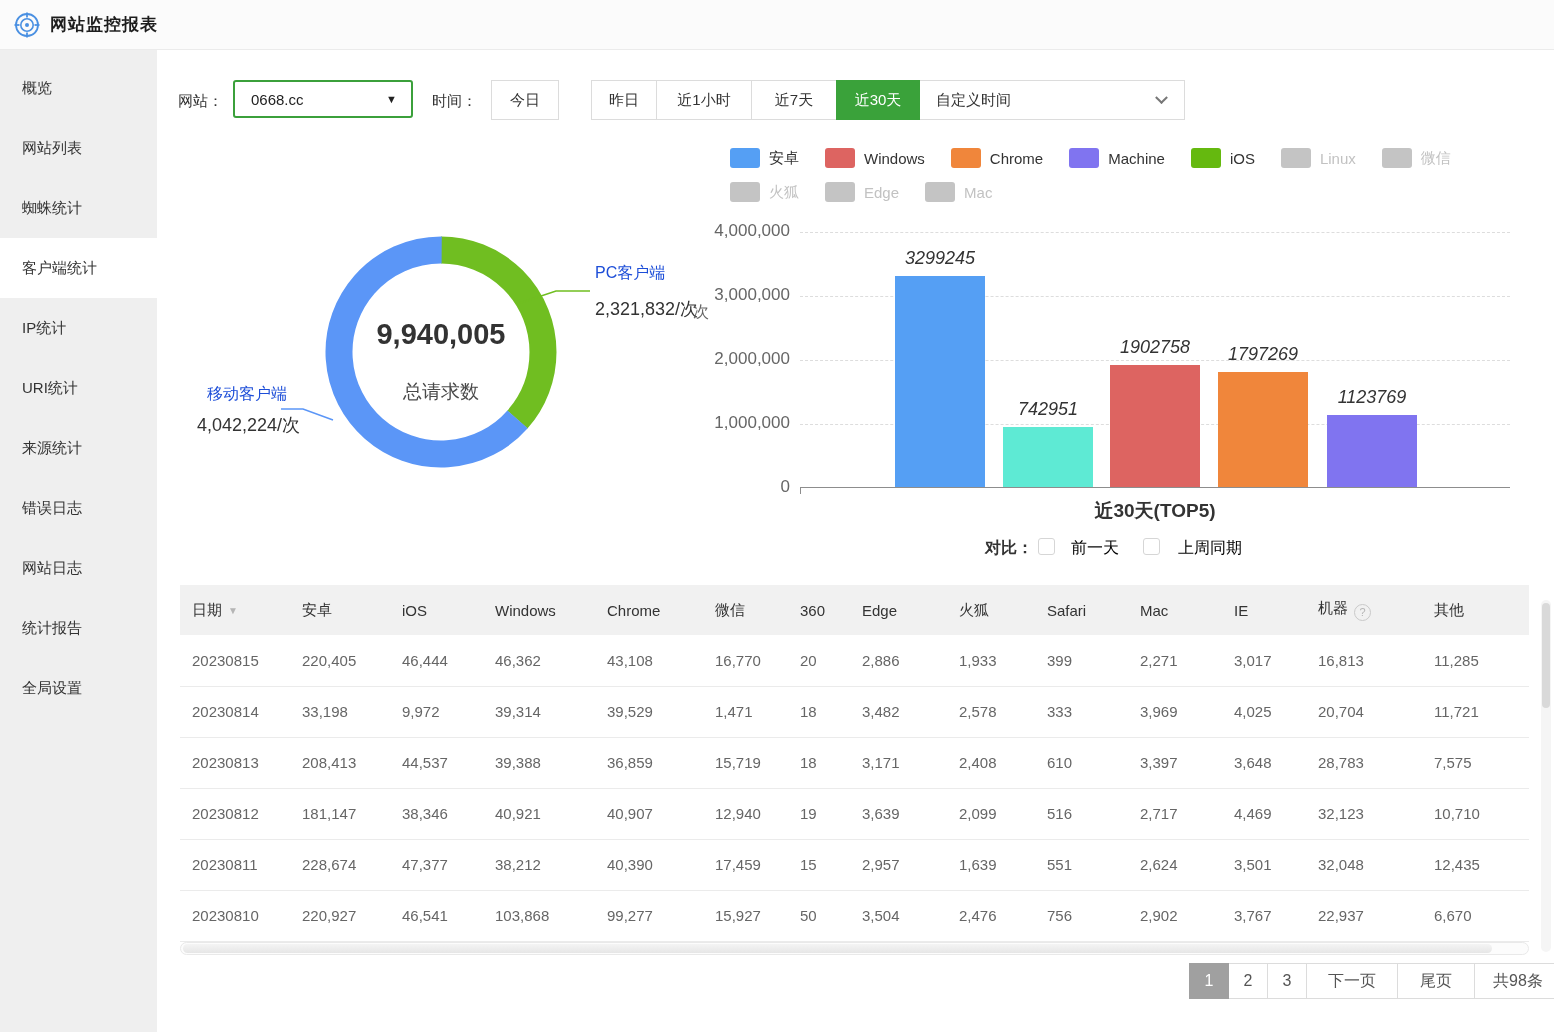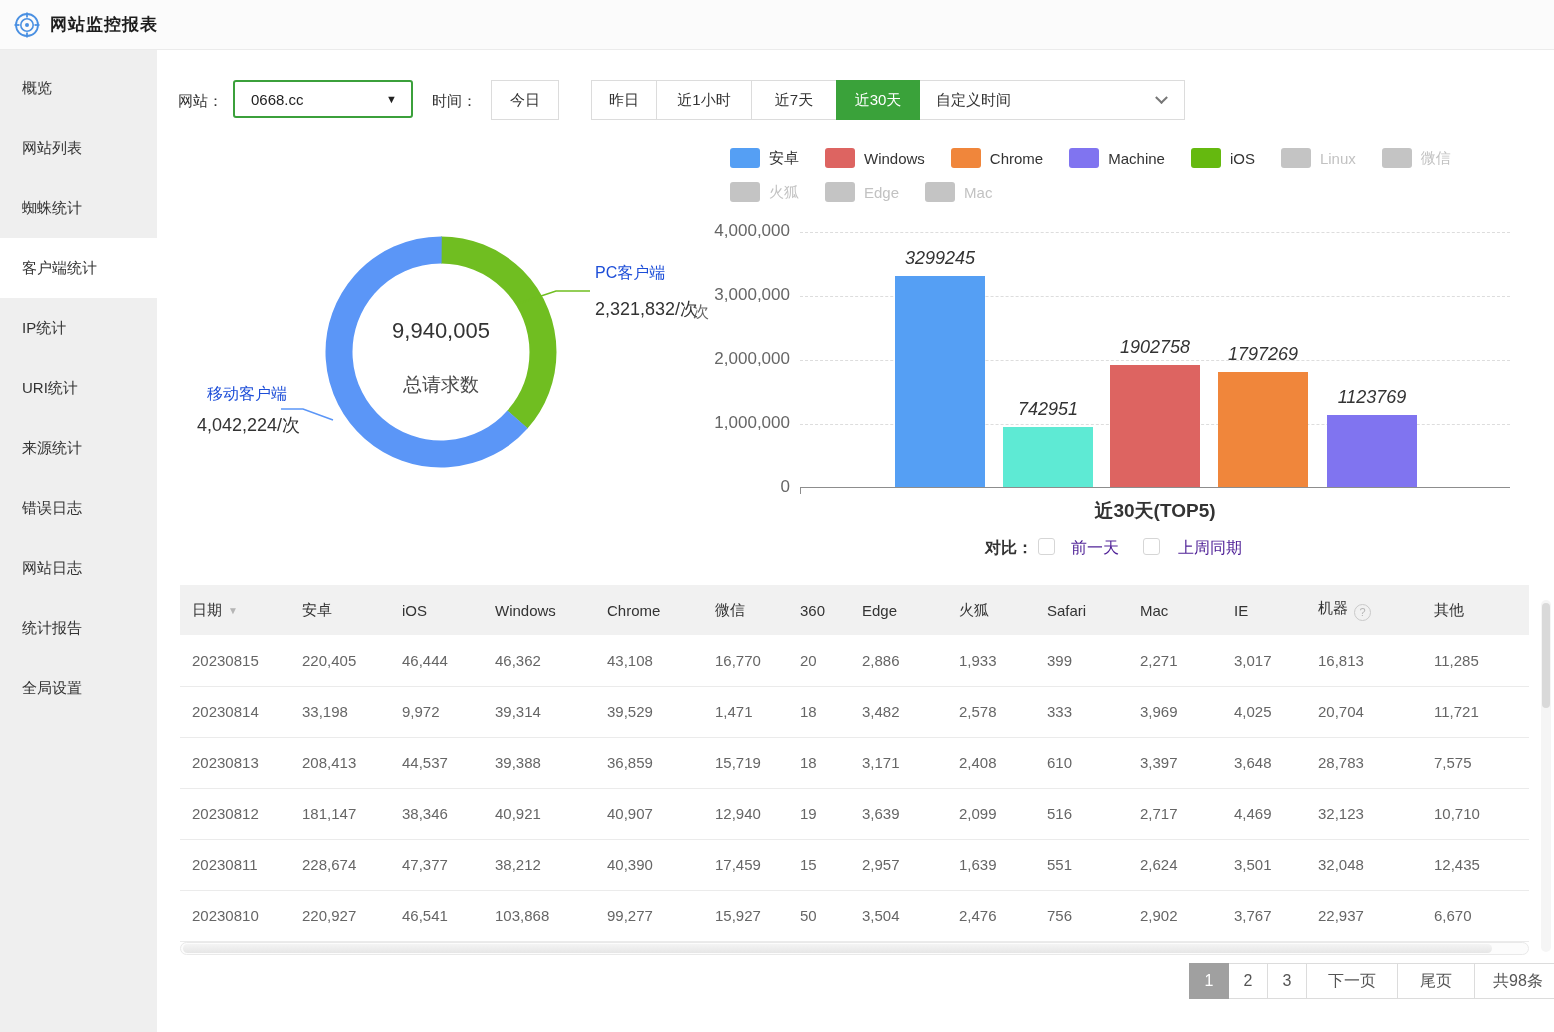--- a/index.html
+++ b/index.html
@@ -35,38 +35,38 @@
 
   
   .legend { display:flex; flex-wrap:wrap; width:810px; row-gap:14px; }
   .lg-item { display:flex; align-items:center; margin-right:26px; cursor:pointer; }
   .lg-sw { width:30px; height:20px; border-radius:3px; margin-right:9px; }
   .lg-lb { font-size:15px; color:#333; }
   .lg-item.off .lg-lb { color:#c2c2c2; }
 
   
   .donut-center { width:232px; text-align:center; pointer-events:none; }
-  .donut-total { font-size:22px; font-weight:400; color:#333;text-align:center; }
+  .donut-total { font-size:29px; font-weight:700; color:#333;text-align:center; }
   .donut-sub { font-size:19px; color:#4a4a4a; }
   .slice-label { font-size:16px; color:#1d4ed8; }
   .slice-value { font-size:18px; color:#333; }
 
   
   .plot { width:710px; height:256px; border-bottom:1px solid #8d8d8d; }
   .gridline { position:absolute; left:0; width:710px; border-top:1px dashed #ddd; }
   .axis-tick { position:absolute; left:0; bottom:-7px; width:1px; height:7px; background:#8d8d8d; }
   .bar { position:absolute; bottom:0;font-style:italic; }
   .bar-label { position:absolute; bottom:100%; margin-bottom:7px; width:140px; left:50%; transform:translateX(-50%); text-align:center; font-size:18px; color:#333; }
   .ytick { position:absolute; width:80px; text-align:right; font-size:17px; color:#666; }
   .yname { position:absolute; font-size:16px; color:#666; }
   .bar-title { position:absolute; width:710px; text-align:center; font-size:19px; font-weight:700; color:#333; }
 
   
   .cmp-label { font-size:16px; font-weight:700; color:#333; }
-  .cmp-opt { font-size:16px; color:#4c1d95; cursor:pointer; }
+  .cmp-opt { font-size:16px; color:#000000; cursor:pointer; }
   .cmp-box { width:17px; height:17px; border:1px solid #d6d6d6; border-radius:3px; background:#fff; display:inline-block; cursor:pointer; }
 
   
   table.data { width:1349px; border-collapse:collapse; table-layout:fixed; }
   table.data th { background:#f1f1f1; height:50px; text-align:left; padding-left:12px; font-size:15px; font-weight:400; color:#333; white-space:nowrap; }
   table.data td { height:51px; padding-left:12px; font-size:15px; color:#666; border-bottom:1px solid #ebebeb; white-space:nowrap; background:#fff; }
   .sort-caret { display:inline-block; margin-left:6px; font-size:10px; color:#b5b5b5; vertical-align:1px; }
   .help-ic { display:inline-flex; width:17px; height:17px; border:1px solid #c9c9c9; border-radius:50%; align-items:center; justify-content:center; font-size:11px; color:#b5b5b5; margin-left:6px; vertical-align:-3px; }
 
   .hscroll { height:13px; background:#fcfcfc; border:1px solid #e9e9e9; border-radius:7px; position:relative; }

